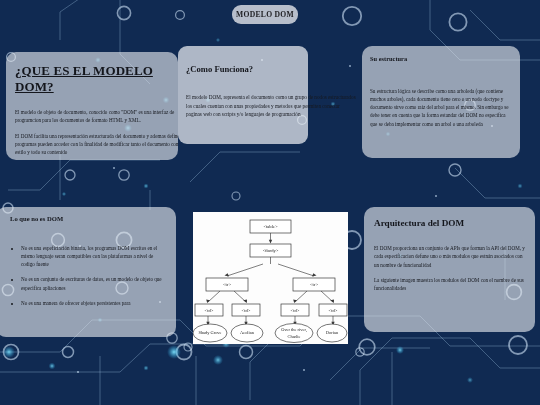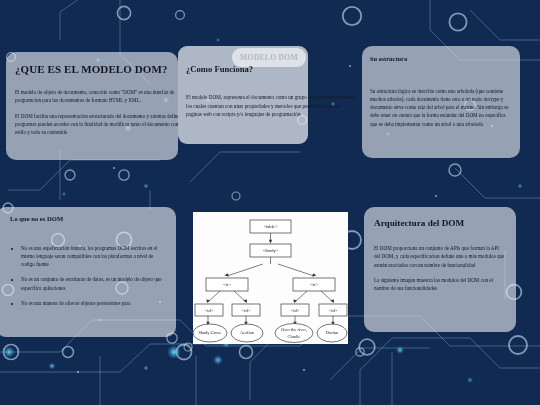--- a/index.html
+++ b/index.html
@@ -26,24 +26,24 @@
       radial-gradient(ellipse 300px 200px at 12% 78%, rgba(40,85,155,.40), rgba(40,85,155,0) 72%),
       linear-gradient(160deg, #11305c 0%, #16386a 28%, #15335f 55%, #102murky 55%, #0e2448 80%, #0a1a34 100%);
     background-color: #102a52;
   }
   #bgsvg { position: absolute; inset: 0; }
 
   
   #title-pill {
     position: absolute;
     left: 232px; top: 5px;
-    width: 74px; height: 19px;
+    width: 66px; height: 19px;
     background: rgba(225,228,234,.80);
     border-radius: 9px;
-    display: flex; align-items: center; justify-content: center; margin-top: 43px;
+    display: flex; align-items: center; justify-content: center;
   }
   #title-pill .t {
     font-size: 7.6px;
     font-weight: 700;
     letter-spacing: .3px;
     color: #1c1c20;
     white-space: nowrap;
   }
 
   
@@ -62,21 +62,21 @@
   .card-body {
     color: #16181e;
   }
   .card-body p { margin-bottom: 7px; }
 
   
   #card-what {
     left: 6px; top: 52px; width: 172px; height: 108px;
     padding: 11px 9px 0 9px;
   }
-  #card-what .card-head { font-size: 11px; letter-spacing: .1px; }
+  #card-what .card-head { font-size: 13px; letter-spacing: .1px; text-decoration: underline; }
   #card-what .card-body { font-size: 5.1px; line-height: 1.62; margin-top: 13px; width: 180px; }
 
   
   #card-how-panel {
     left: 178px; top: 46px; width: 130px; height: 98px;
     background: rgba(236,238,242,.72);
     border-radius: 9px;
   }
   #card-how {
     left: 180px; top: 56px; width: 184px; height: 100px;
@@ -103,21 +103,21 @@
   #card-notdom ul { margin-top: 22px; padding-left: 11px; }
   #card-notdom li {
     font-size: 5.1px;
     line-height: 1.60;
     margin-bottom: 7px;
     color: #16181e;
   }
 
   
   #card-arch {
-    left: 364px; top: 207px; width: 152px; height: 125px;
+    left: 364px; top: 207px; width: 171px; height: 125px;
     padding: 11px 10px 0 10px;
   }
   #card-arch .card-head { font-size: 9.2px; }
   #card-arch .card-body { font-size: 5.1px; line-height: 1.62; margin-top: 16px; }
 
   
   #tree-card {
     position: absolute;
     left: 193px; top: 212px;
     width: 155px; height: 132px;

